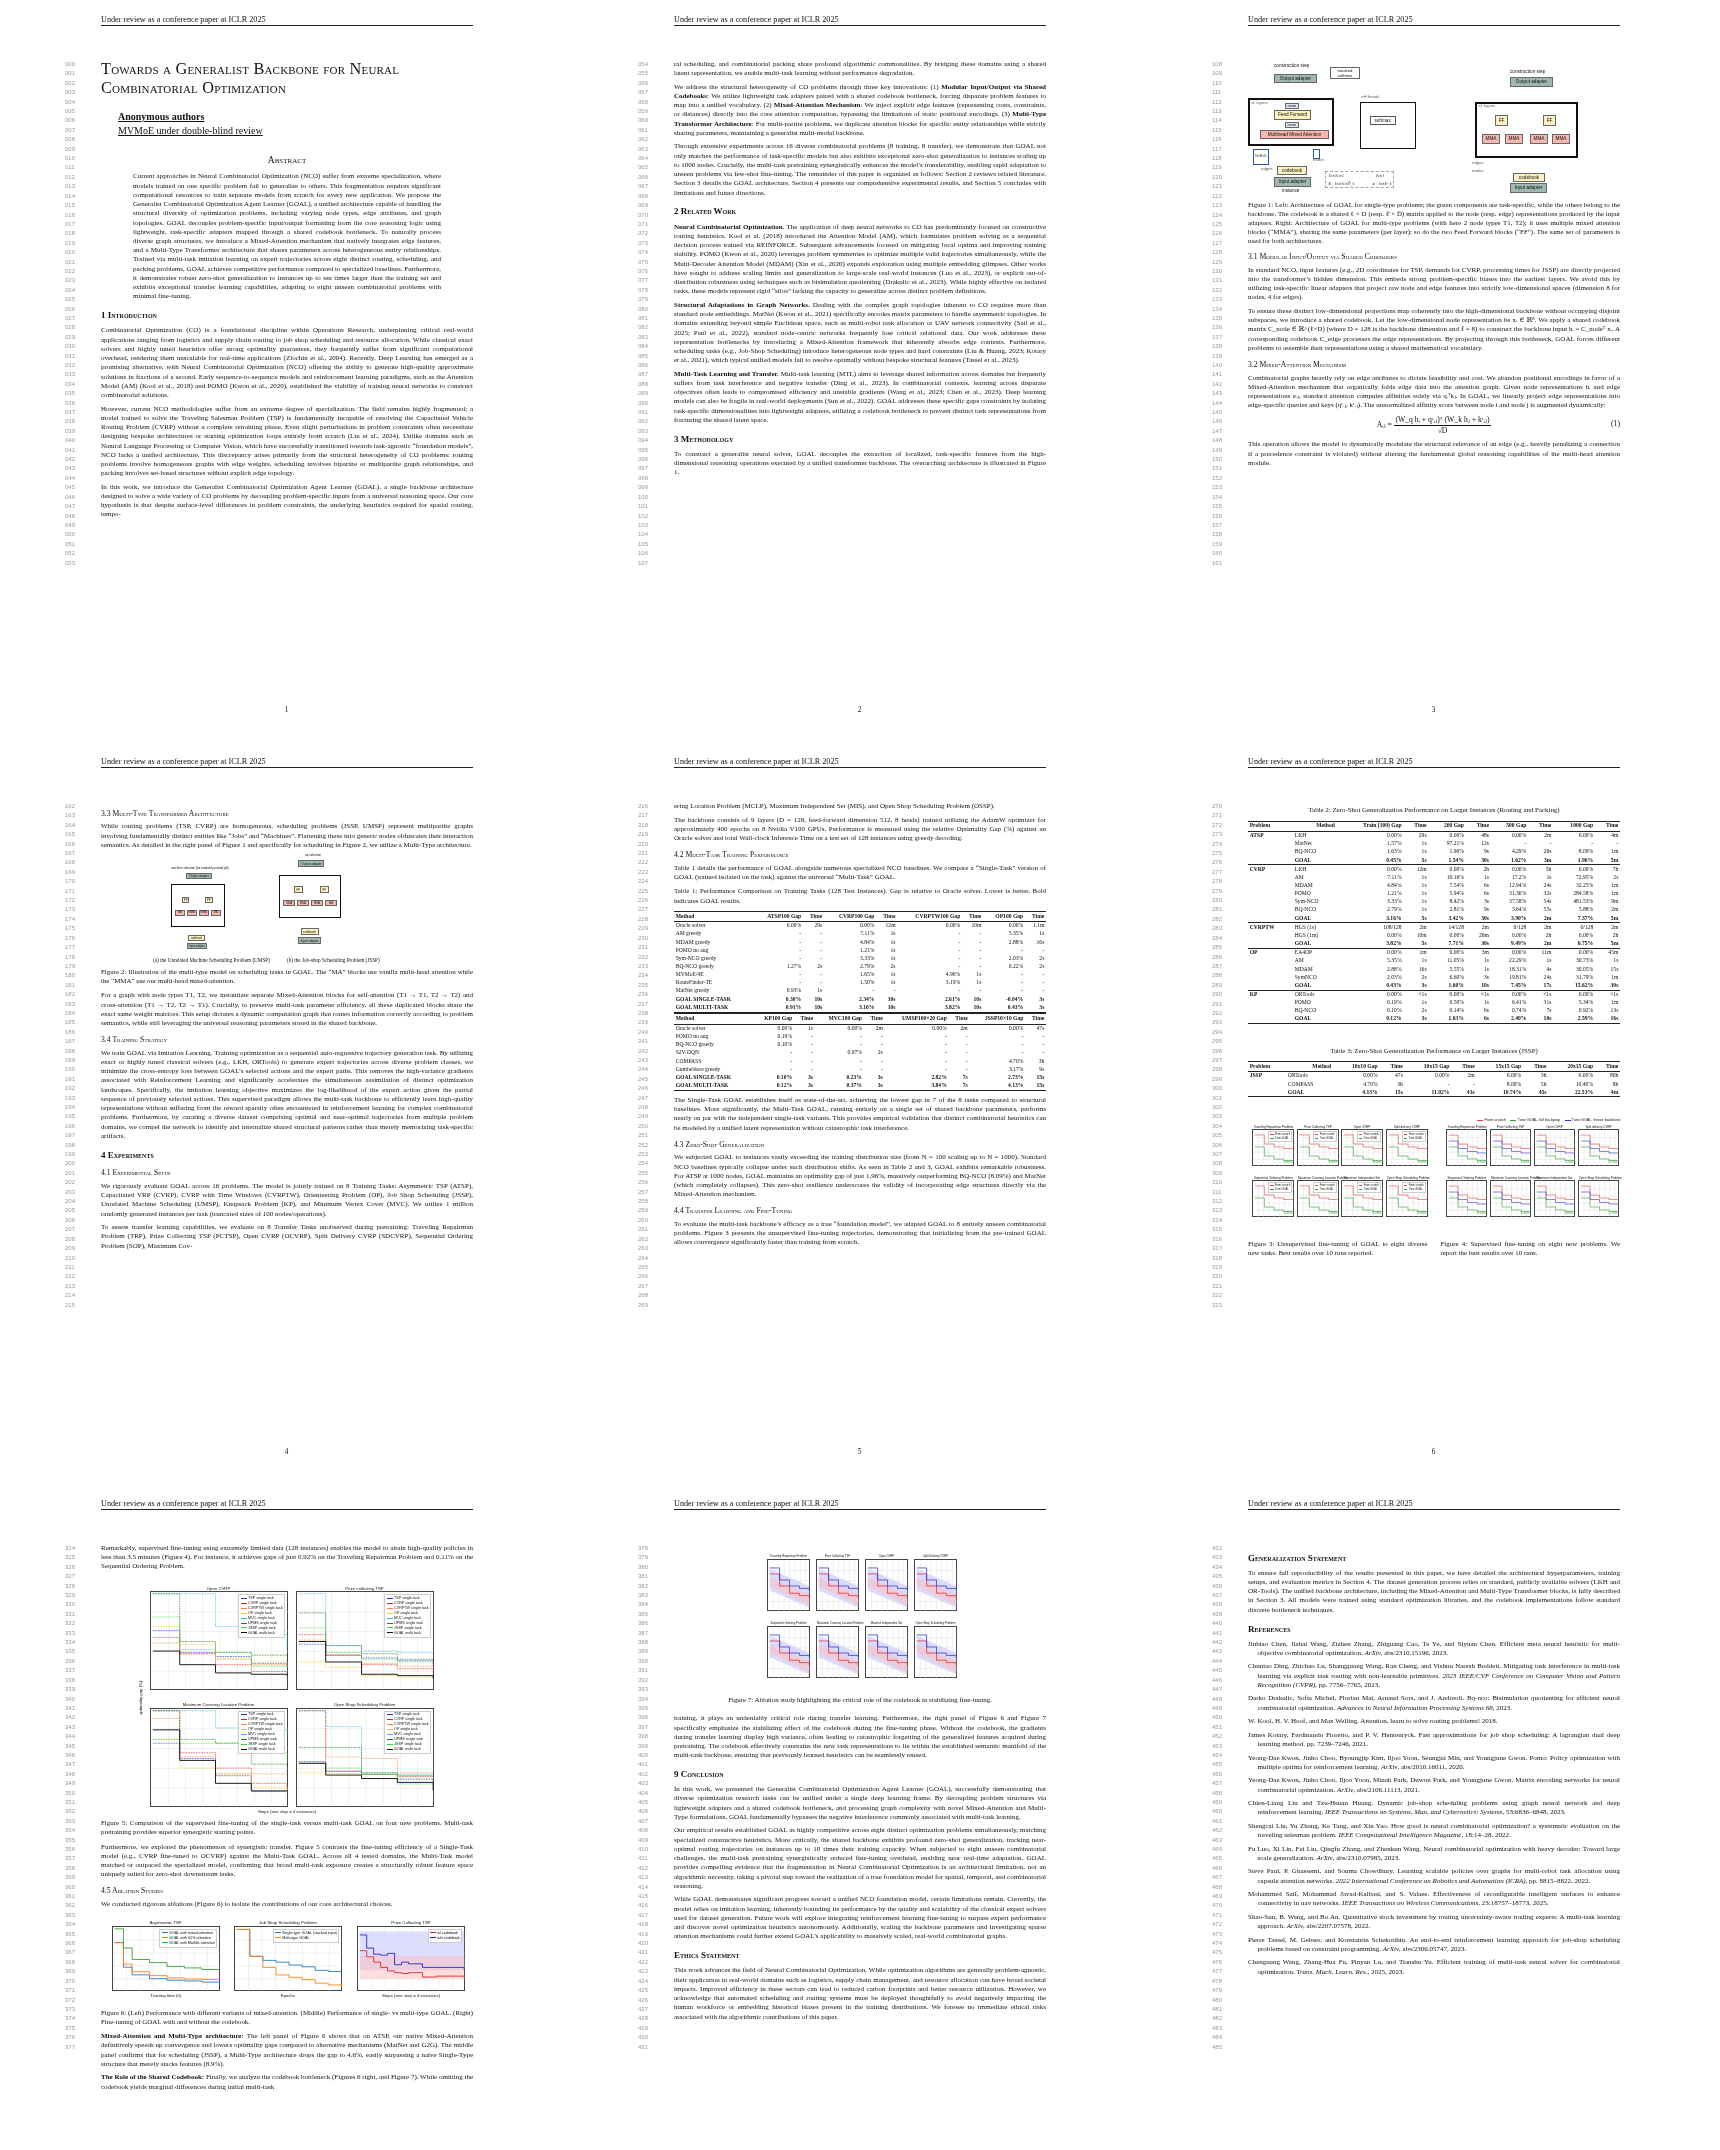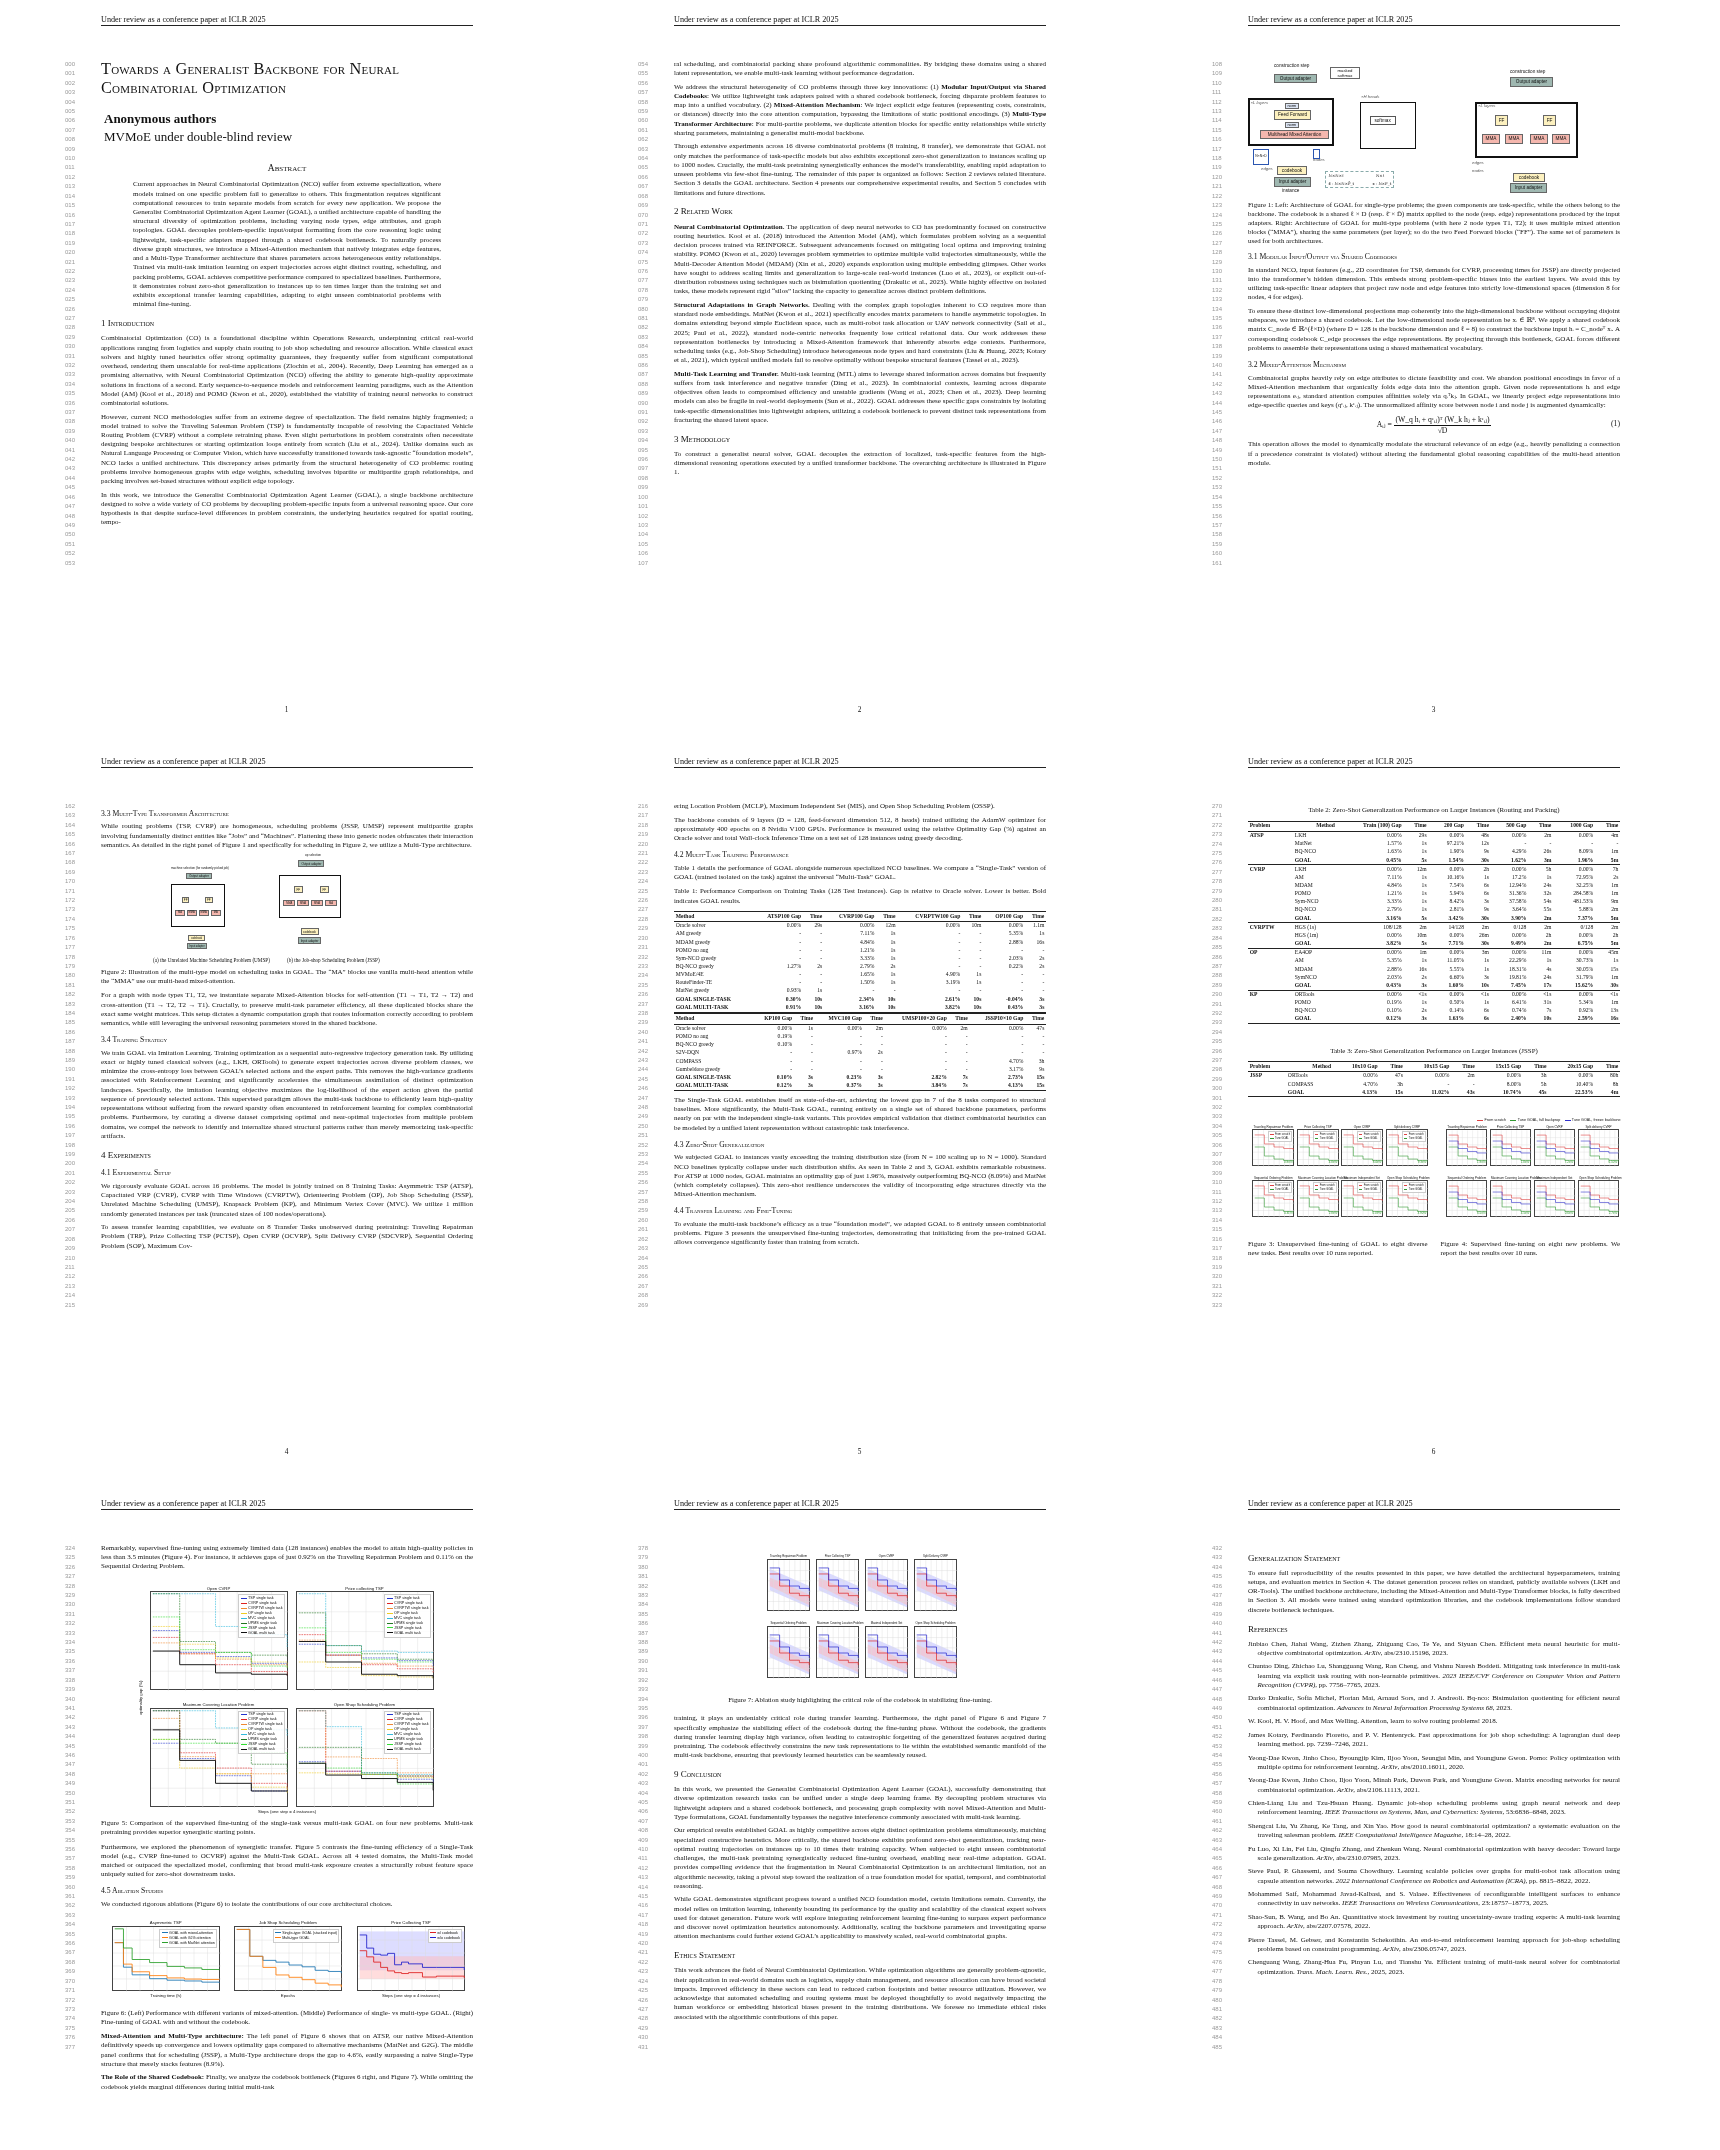--- a/index.html
+++ b/index.html
@@ -3,25 +3,25 @@
 <meta charset="utf-8">
 <style>
   html,body{margin:0;padding:0;background:#fff;}
   body{width:1721px;height:2968px;position:relative;overflow:hidden;font-family:"Liberation Serif","DejaVu Serif",serif;color:#111;}
   .page{position:absolute;width:573px;height:742px;background:#fff;box-sizing:border-box;}
   .hdr{position:absolute;left:101px;top:15px;width:372px;font-size:8.2px;border-bottom:0.9px solid #222;padding-bottom:1.3px;}
   .pnum{position:absolute;top:705px;left:0;width:573px;text-align:center;font-size:7.3px;}
   .body{position:absolute;left:101px;top:60px;width:372px;font-size:7px;line-height:1.32;text-align:justify;}
   .ln{position:absolute;left:65px;top:60px;width:21.5px;color:#999;font-size:6px;line-height:9.4px;font-family:"Liberation Sans",sans-serif;}
   h1.title{font-size:16.3px;font-weight:normal;font-variant:small-caps;margin:0 0 13px 0;line-height:1.15;text-align:left;letter-spacing:0.2px;}
-  .auth{margin-left:3px;font-size:13px;}
+  .auth{margin-left:17px;font-size:10px;text-decoration:underline;}
   .auth b{display:block;}
   .abs-h{text-align:center;font-variant:small-caps;font-size:9.5px;margin:17px 0 6px;}
   .abs{margin:0 32px;}
-  h2{font-size:9px;font-weight:normal;font-variant:small-caps;margin:8.6px 0 4.3px;}
+  h2{font-size:9px;font-weight:bold;font-variant:small-caps;margin:8.6px 0 4.3px;}
   h3{font-size:7.7px;font-weight:normal;font-variant:small-caps;margin:6.9px 0 3.4px;}
   p{margin:0 0 4.3px;}
   .cap{font-size:6.9px;margin:3.4px 0 6px;}
   .cap.center{text-align:center;}
   table.t{border-collapse:collapse;font-size:5.6px;width:100%;margin:2.6px 0 5.2px;}
   table.t th{font-weight:bold;border-bottom:0.6px solid #222;padding:0.9px 1.7px;text-align:right;}
   table.t th:first-child,table.t td:first-child{text-align:left;}
   table.t td{padding:0.4px 1.7px;text-align:right;}
   table.t.top{border-top:0.9px solid #222;border-bottom:0.9px solid #222;}
   table.t tr.grp td{border-top:0.6px solid #222;}

